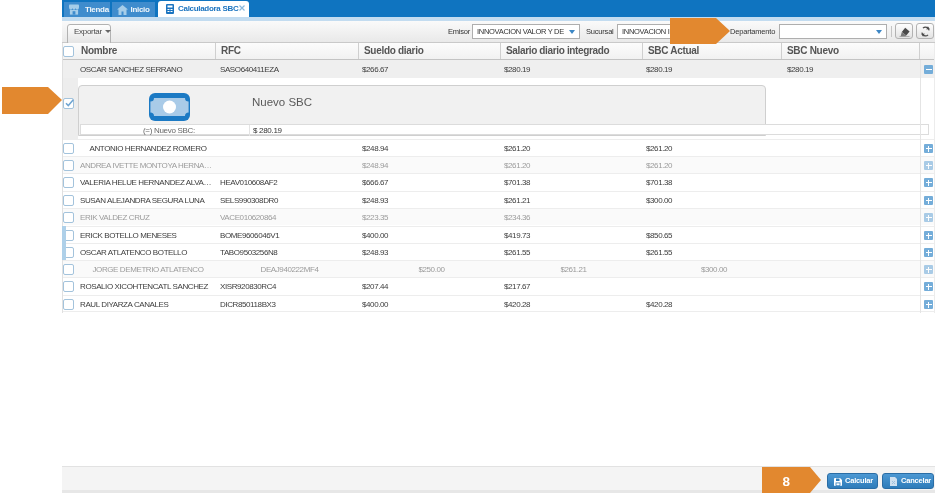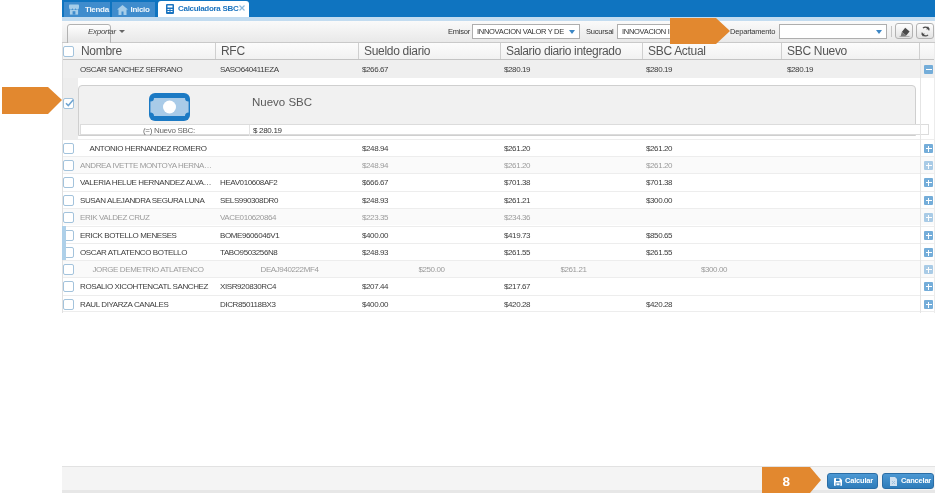--- a/index.html
+++ b/index.html
@@ -14,36 +14,36 @@
 #tabactive { position:absolute; top:1px; left:158px; width:91px; height:17px; background:#fff; border-radius:3px 3px 0 0; color:#1b74c0; font-size:8px; font-weight:bold; line-height:16px; }
 #tabstrip { left:62px; top:17px; width:873px; height:4px; background:#c3dcf0; }
 
 #toolbar { left:62px; top:21px; width:873px; height:22px; background:linear-gradient(#fafafa,#e9e9e9); border-bottom:1px solid #c9c9c9; }
 .gbtn { position:absolute; background:linear-gradient(#fefefe,#e3e3e3); border:1px solid #b2b2b2; border-radius:3px; color:#4a4a4a; font-size:8px; white-space:nowrap; }
 .tlabel { position:absolute; top:27px; font-size:7.5px; letter-spacing:-0.2px; color:#333; }
 .combo { position:absolute; top:24px; height:15px; background:#fff; border:1px solid #aeaeae; font-size:7.5px; color:#333; line-height:13px; white-space:nowrap; overflow:hidden; }
 .combo .arr { position:absolute; right:4px; top:5px; width:0; height:0; border-left:3.5px solid transparent; border-right:3.5px solid transparent; border-top:4px solid #3d87c5; }
 
 #ghead { left:62px; top:43px; width:873px; height:17px; background:linear-gradient(#fcfcfc,#f1f1f1); border-bottom:1px solid #c3c3c3; }
-.hcell { position:absolute; top:0; height:16px; line-height:16px; font-size:12px; font-weight:normal; color:#555; border-right:1px solid #cfcfcf; padding-left:5px; overflow:hidden; white-space:nowrap; }
+.hcell { position:absolute; top:0; height:16px; line-height:16px; font-size:10px; font-weight:bold; color:#555; border-right:1px solid #cfcfcf; padding-left:5px; overflow:hidden; white-space:nowrap; }
 .row { position:absolute; left:62px; width:873px; height:17px; font-size:8px; color:#3c3c3c; border-top:1px solid #ededed; letter-spacing:-0.4px; }
 .row .c { position:absolute; top:0; height:17px; line-height:17px; overflow:hidden; white-space:nowrap; padding-left:4px; text-overflow:ellipsis; }
 .row .v { padding-left:3px; }
 .gray { color:#9b9b9b; background:#fafafa; }
 .gray .pm { opacity:0.6; }
 .cb { position:absolute; width:11px; height:11px; border:1px solid #a3c3dc; border-radius:2px; background:#fff; }
 .pm { position:absolute; left:862px; top:4px; width:9px; height:9px; background:#74add9; border-radius:1px; }
 .pm:before, .pm:after { content:""; position:absolute; background:#fff; }
 .pm:before { left:1.5px; top:4px; width:6px; height:1px; }
 .pm.plus:after { left:4px; top:1.5px; width:1px; height:6px; }
 .vline { position:absolute; background:#e4e4e4; width:1px; }
 
 #detail { left:62px; top:78px; width:873px; height:61px; background:#fff; }
 #detail .cbcol { position:absolute; left:0; top:0; width:16px; height:61px; background:#ededed; }
-#panel { position:absolute; left:16px; top:7px; width:838px; height:51px; background:#f1f1f1; border:1px solid #cfcfcf; border-radius:4px 4px 0 0; }
+#panel { position:absolute; left:16px; top:7px; width:688px; height:51px; background:#f1f1f1; border:1px solid #cfcfcf; border-radius:4px 4px 0 0; }
 #nsbc-title { position:absolute; left:173px; top:10px; font-size:11.5px; color:#5a5a5a; letter-spacing:0; }
 #fieldrow { position:absolute; left:1px; top:38px; width:849px; height:11px; background:#fff; border:1px solid #dcdcdc; font-size:8px; color:#666; }
 
 #bbar { left:62px; top:466px; width:873px; height:24px; background:#f4f4f4; border-top:1px solid #e2e2e2; }
 #bbar2 { left:62px; top:490px; width:873px; height:3px; background:#e7e7e7; }
 .bluebtn { position:absolute; top:473px; height:16px; background:linear-gradient(#4c98d3,#2e7cba); border:1px solid #2a6da5; border-radius:3px; color:#fff; font-size:7.5px; letter-spacing:-0.2px; font-weight:bold; line-height:14px; }
 
 .orange { fill:#e2882f; }
 </style>
 </head>
@@ -78,21 +78,21 @@
         <rect x="4.5" y="7" width="2" height="1" fill="#fff"></rect>
     </svg>
     <span style="padding-left:20px">Calculadora SBC</span>
     <svg width="6" height="6" viewBox="0 0 6 6" style="position:absolute;right:4px;top:4px;">
       <path d="M0.5 0.5 L5.5 5.5 M5.5 0.5 L0.5 5.5" stroke="#8bb8dc" stroke-width="1.2"></path>
     </svg>
   </div>
   <div class="abs" id="tabstrip"></div>
 
   <div class="abs" id="toolbar"></div>
-  <div class="gbtn" style="left:67px; top:24px; width:44px; height:21px; line-height:13px; text-align:left; padding-left:20px;font-style:italic;">Exportar<span style="display:inline-block;width:0;height:0;border-left:3px solid transparent;border-right:3px solid transparent;border-top:3.5px solid #666;margin-left:3px;vertical-align:1px;"></span></div>
+  <div class="gbtn" style="left:67px; top:24px; width:44px; height:21px; line-height:13px; text-align:left; padding-left:6px;">Exportar<span style="display:inline-block;width:0;height:0;border-left:3px solid transparent;border-right:3px solid transparent;border-top:3.5px solid #666;margin-left:3px;vertical-align:1px;"></span></div>
   <div class="tlabel" style="left:448px;">Emisor</div>
   <div class="combo" style="left:472px; width:108px; padding-left:4px;">INNOVACION VALOR Y DE<span class="arr"></span></div>
   <div class="tlabel" style="left:586px;">Sucursal</div>
   <div class="combo" style="left:617px; width:103px; padding-left:4px;">INNOVACION INTEGRA</div>
   <div class="tlabel" style="left:730px;">Departamento</div>
   <div class="combo" style="left:779px; width:108px;">
       <span class="arr"></span>
     </div>
   <div class="vline" style="left:891px; top:26px; height:11px; background:#c4c4c4;"></div>
   <div class="gbtn" style="left:895px; top:23px; width:18px; height:16px;">

